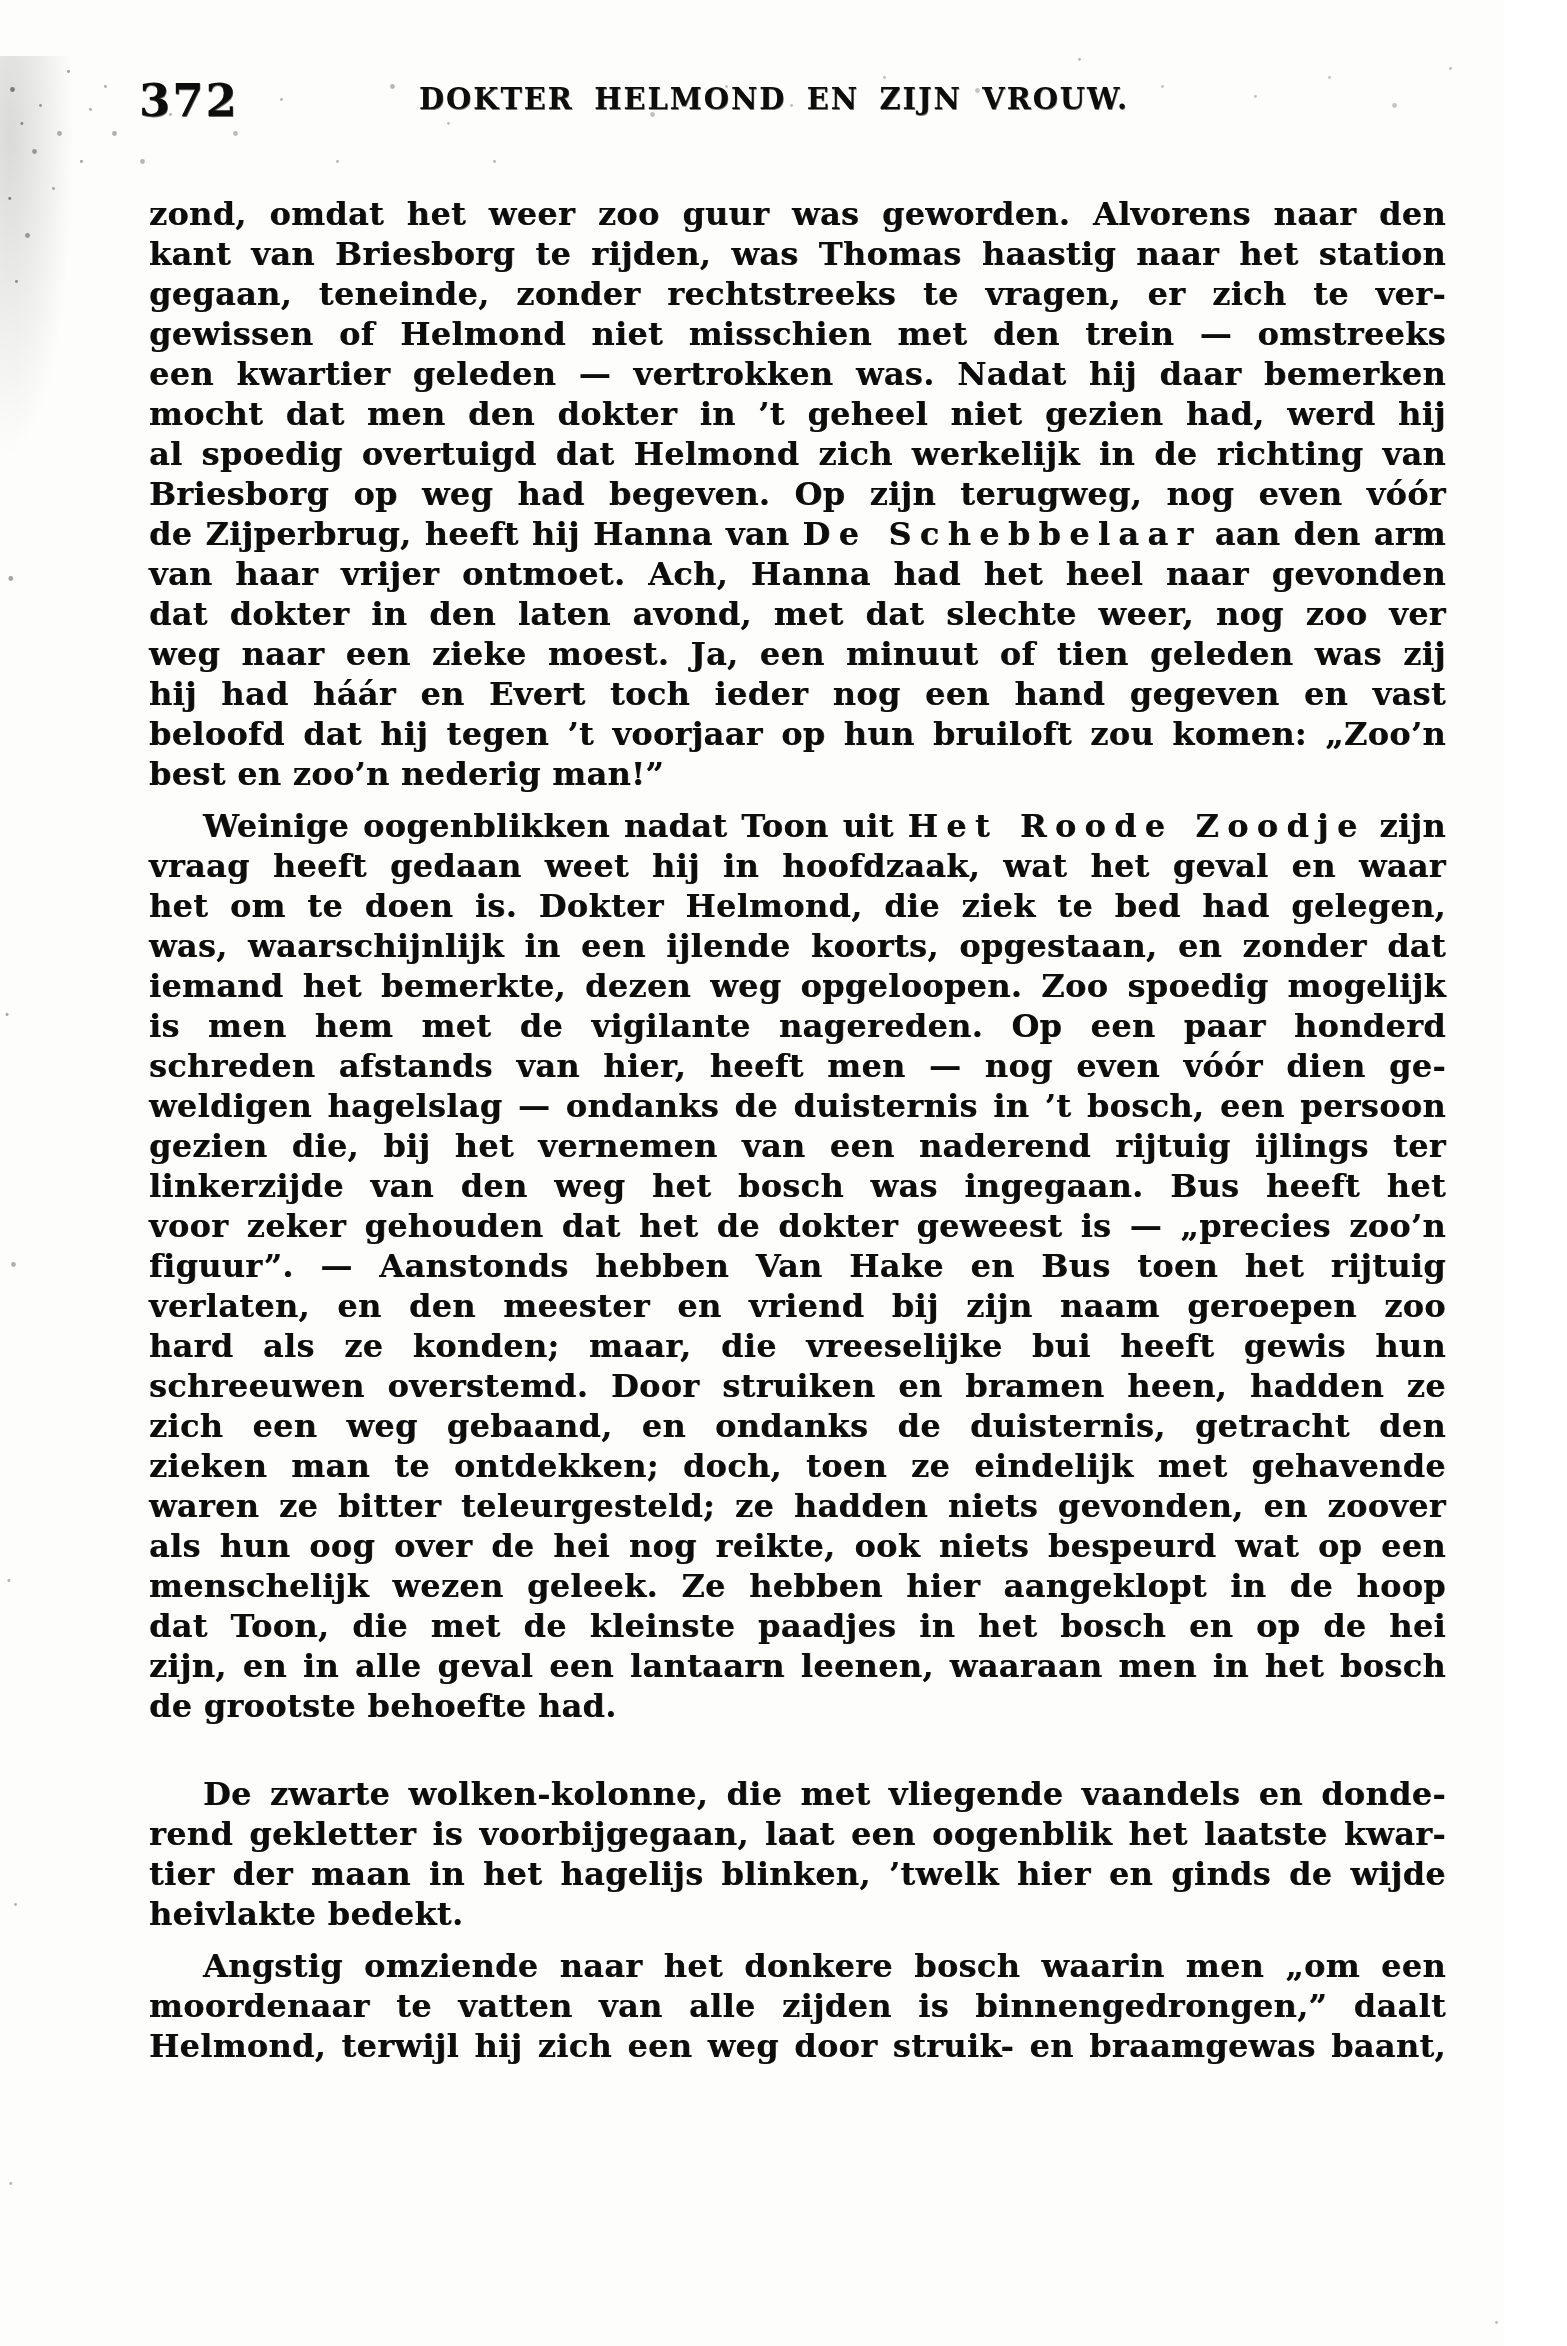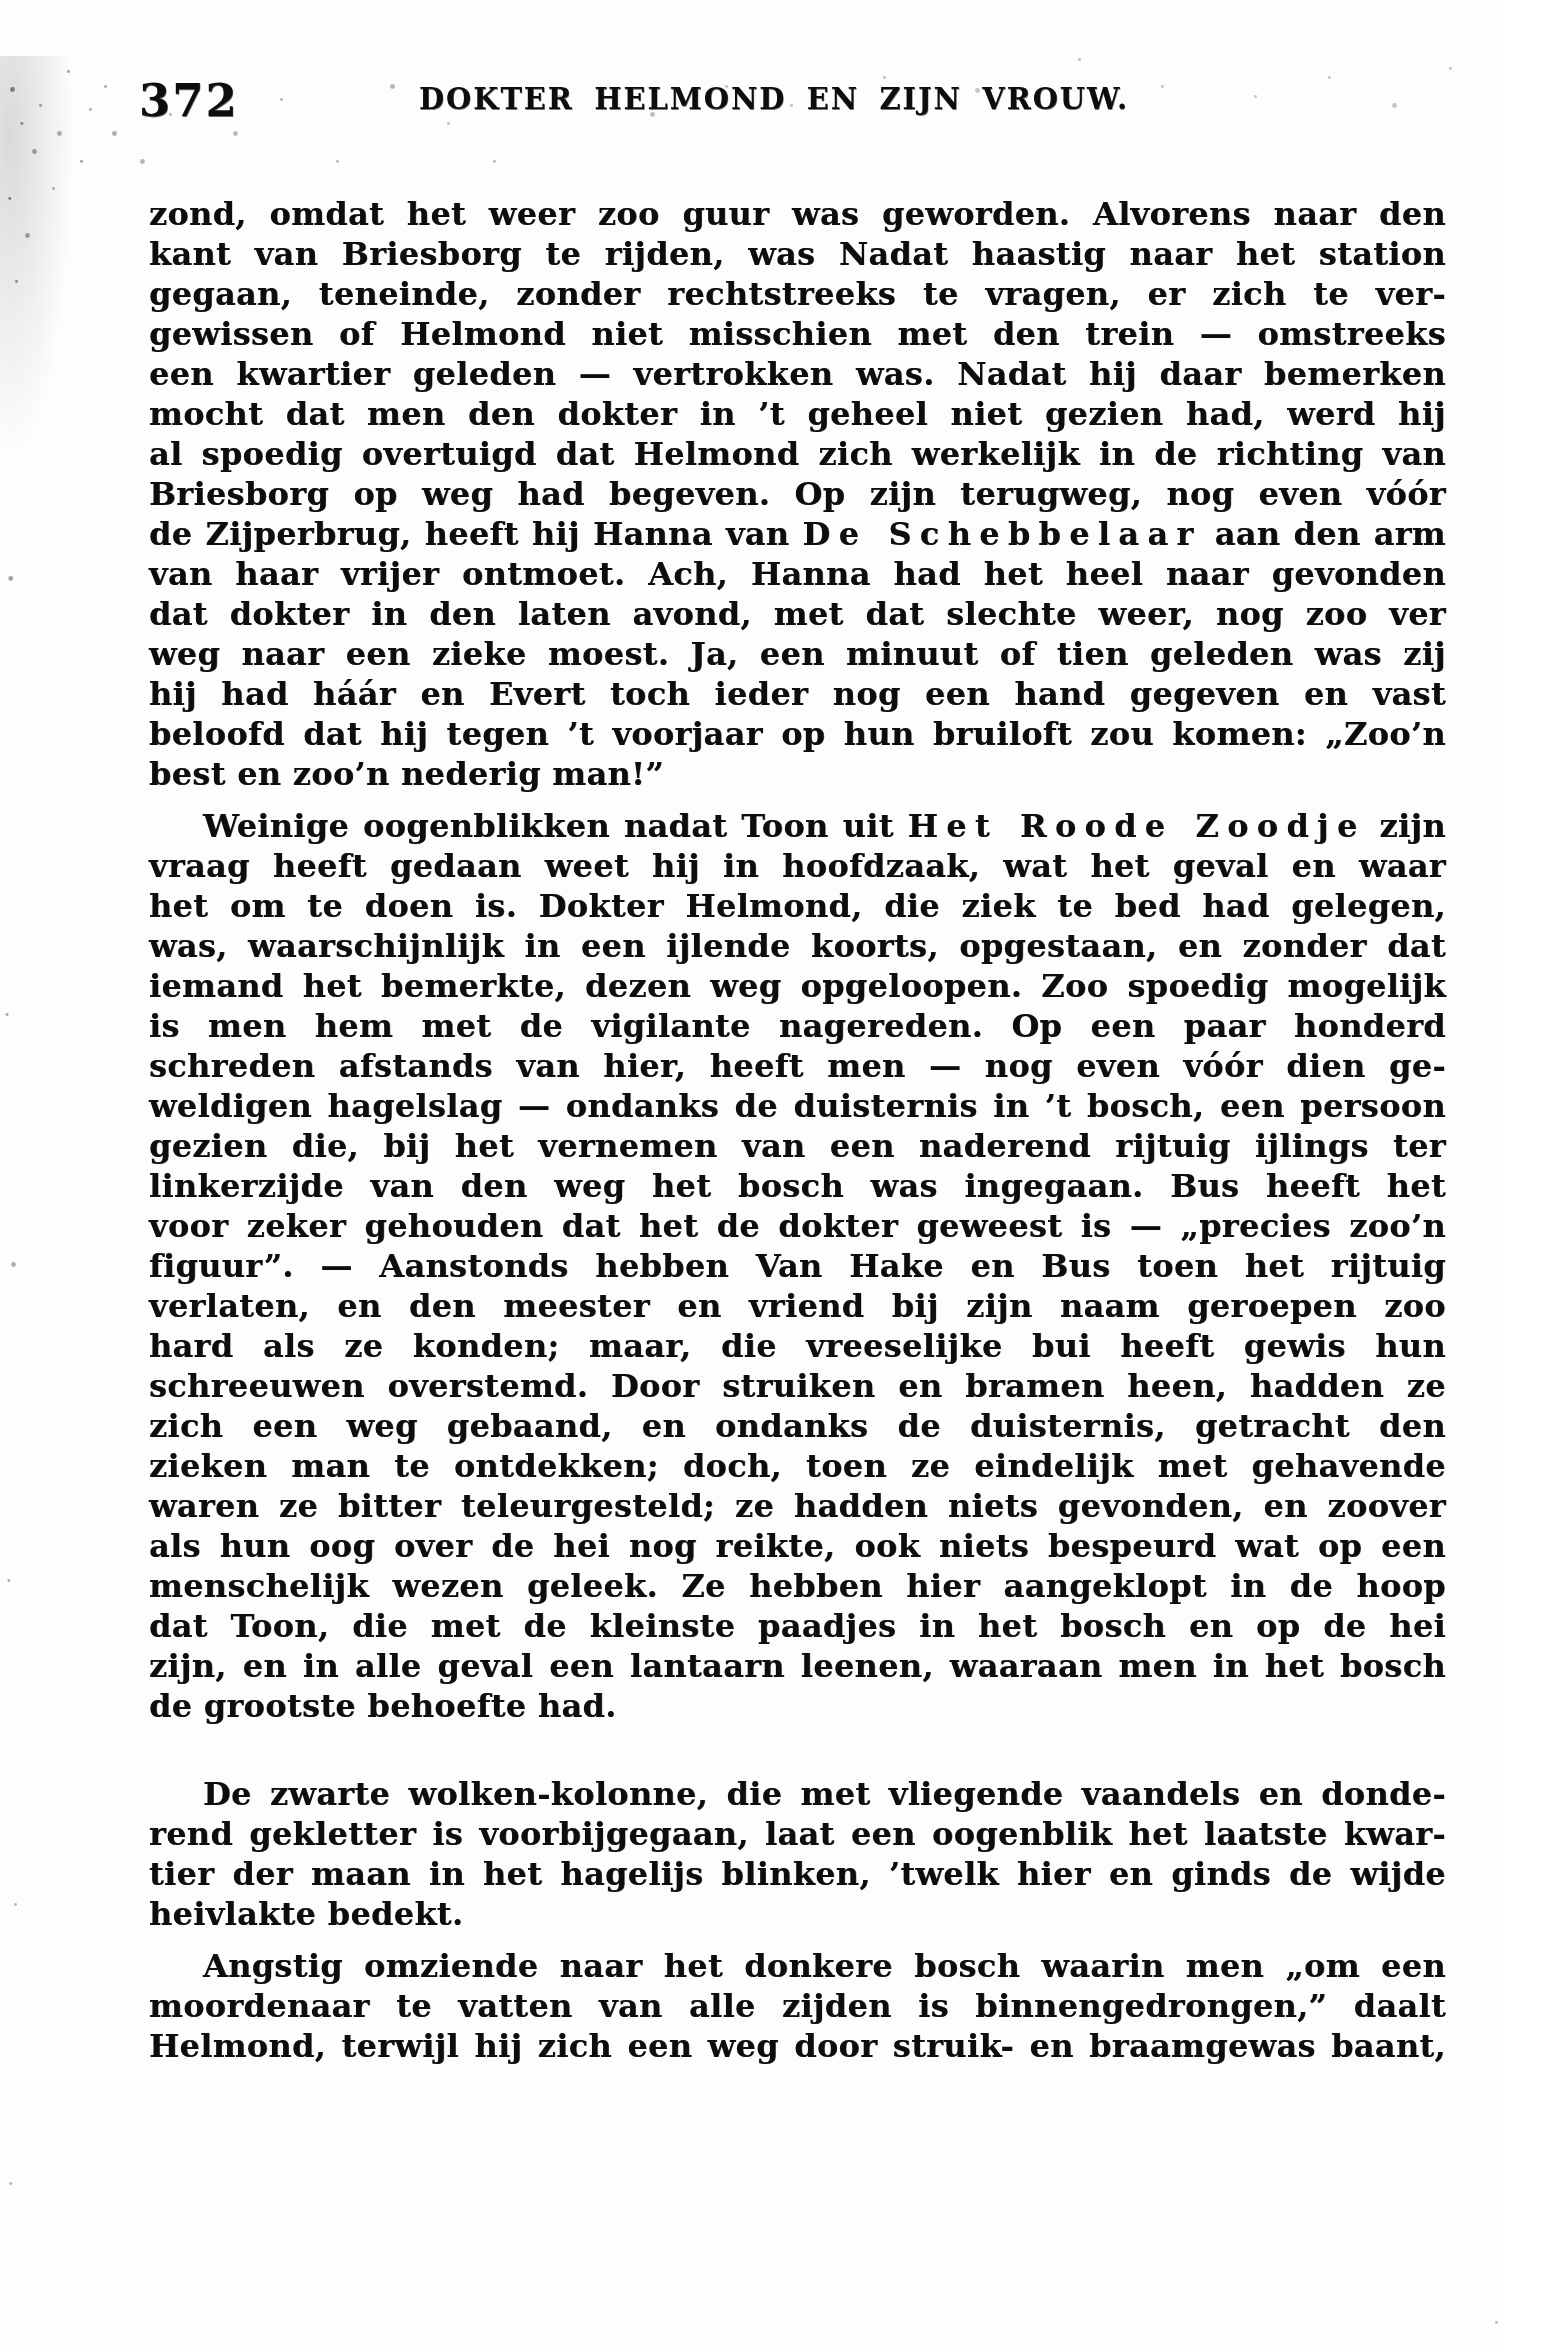--- a/index.html
+++ b/index.html
@@ -139,21 +139,21 @@
   <div class="speck-field"></div>
 
   <header class="running-head">
     <span class="page-number">372</span>
     <span class="running-title">DOKTER HELMOND EN ZIJN VROUW.</span>
   </header>
 
   <main class="body-text">
       <div class="paragraph">
         <div class="line">zond, omdat het weer zoo guur was geworden. Alvorens naar den</div>
-        <div class="line">kant van Briesborg te rijden, was Nadat haastig naar het station</div>
+        <div class="line">kant van Briesborg te rijden, was Thomas haastig naar het station</div>
         <div class="line">gegaan, teneinde, zonder rechtstreeks te vragen, er zich te ver-</div>
         <div class="line">gewissen of Helmond niet misschien met den trein — omstreeks</div>
         <div class="line">een kwartier geleden — vertrokken was. Nadat hij daar bemerken</div>
         <div class="line">mocht dat men den dokter in ’t geheel niet gezien had, werd hij</div>
         <div class="line">al spoedig overtuigd dat Helmond zich werkelijk in de richting van</div>
         <div class="line">Briesborg op weg had begeven. Op zijn terugweg, nog even vóór</div>
         <div class="line">de Zijperbrug, heeft hij Hanna van <span class="spaced">De Schebbelaar</span> aan den arm</div>
         <div class="line">van haar vrijer ontmoet. Ach, Hanna had het heel naar gevonden</div>
         <div class="line">dat dokter in den laten avond, met dat slechte weer, nog zoo ver</div>
         <div class="line">weg naar een zieke moest. Ja, een minuut of tien geleden was zij</div>

